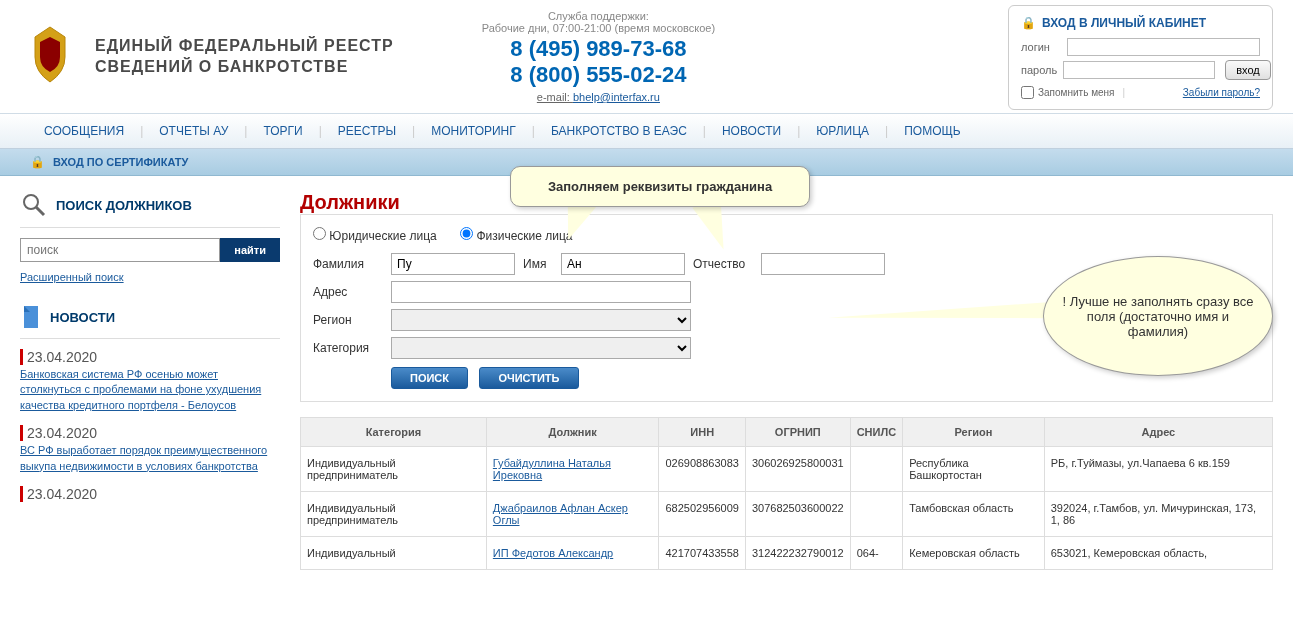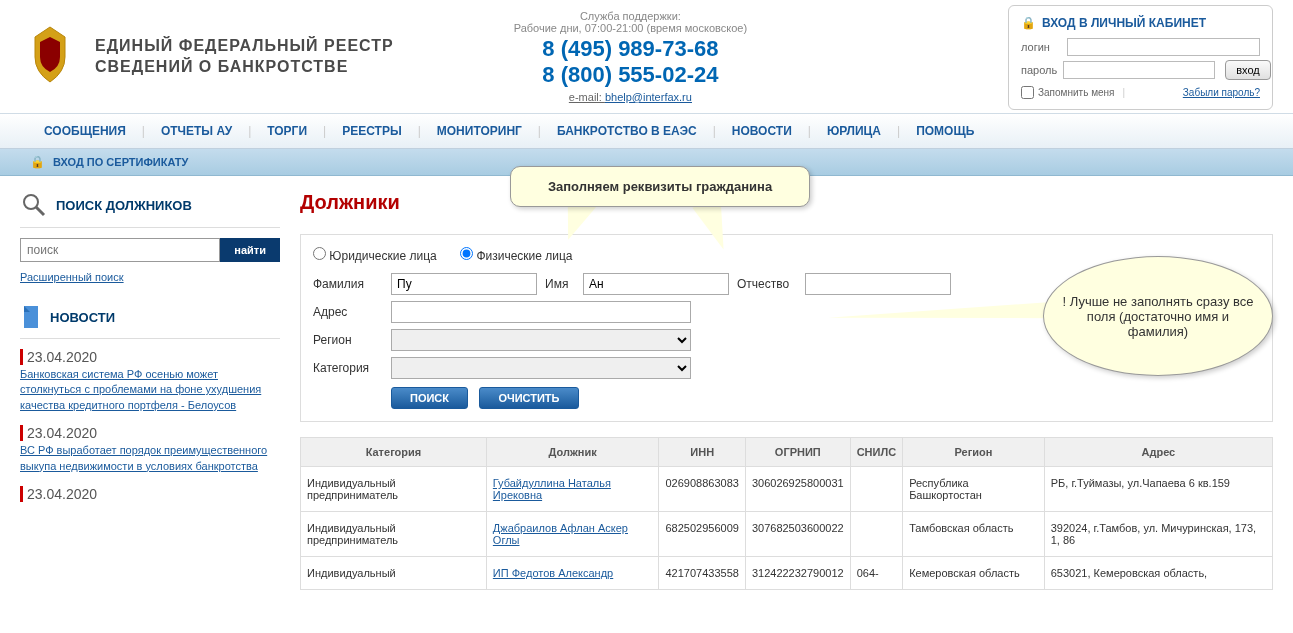--- a/index.html
+++ b/index.html
@@ -2,61 +2,61 @@
 <html><head>
 <meta charset="utf-8">
 <style>
 * { margin: 0; padding: 0; box-sizing: border-box; }
 body { font-family: Arial, sans-serif; font-size: 12px; color: #333; background: #fff; width: 1293px; }
 .header { display: flex; padding: 10px 20px; position: relative; }
 .logo-area { display: flex; align-items: center; gap: 15px; flex: 0 0 auto; }
 .emblem { width: 60px; height: 70px; }
 .emblem svg { width: 100%; height: 100%; }
 .site-title { font-size: 16px; font-weight: bold; color: #4a4a4a; letter-spacing: 1px; line-height: 1.3; }
-.support-block { text-align: center; margin-left: 120px; flex: 0 0 auto; }
+.support-block { text-align: center; margin-left: 88px; flex: 0 0 auto; }
 .support-label { font-size: 11px; color: #888; }
 .support-hours { font-size: 11px; color: #888; margin-bottom: 2px; }
 .phone { font-size: 22px; font-weight: bold; color: #0066b3; }
 .email-line { font-size: 11px; color: #666; margin-top: 3px; text-decoration: underline; }
 .email-line a { color: #1a5a9c; text-decoration: underline; }
 .login-panel { position: absolute; right: 20px; top: 5px; border: 1px solid #ccc; border-radius: 6px; padding: 10px 12px; background: #fff; width: 265px; }
 .login-title { color: #1a5a9c; font-weight: bold; font-size: 12px; margin-bottom: 8px; display: flex; align-items: center; gap: 6px; }
 .login-row { display: flex; align-items: center; margin-bottom: 4px; gap: 6px; }
 .login-row label { width: 40px; font-size: 11px; color: #666; }
 .login-row input { flex: 1; border: 1px solid #bbb; padding: 2px 4px; font-size: 11px; height: 18px; }
 .login-btn { background: linear-gradient(#fafafa,#e0e0e0); border: 1px solid #999; border-radius: 4px; padding: 3px 10px; font-size: 11px; cursor: pointer; margin-left: 4px; }
 .login-footer { font-size: 10px; color: #666; margin-top: 6px; display: flex; align-items: center; gap: 4px; }
 .login-footer a { color: #1a5a9c; text-decoration: underline; margin-left: auto; }
 .nav-bar { background: linear-gradient(#ffffff,#e8f0f6); border-top: 1px solid #d0dce6; border-bottom: 1px solid #c0d0de; display: flex; padding: 0 30px; }
-.nav-item { color: #1a5a9c; font-weight: bold; font-size: 12px; padding: 10px 14px; cursor: pointer; }
+.nav-item { color: #1a5a9c; font-weight: normal; font-size: 12px; padding: 10px 14px; cursor: pointer; }
 .nav-sep { color: #ccc; padding: 10px 2px; }
 .cert-bar { background: linear-gradient(#c4dced,#a8cce2); padding: 6px 30px; border-bottom: 1px solid #90b8d0; display: flex; align-items: center; gap: 8px; }
 .cert-link { color: #1a5a9c; font-weight: bold; font-size: 11px; cursor: pointer; }
 .main-area { display: flex; padding: 15px 20px; gap: 20px; position: relative; }
 .sidebar { width: 260px; flex: 0 0 auto; }
 .sidebar-block { margin-bottom: 20px; }
 .sidebar-title { display: flex; align-items: center; gap: 8px; color: #003a6b; font-weight: bold; font-size: 13px; padding-bottom: 8px; border-bottom: 1px solid #ddd; margin-bottom: 10px; }
 .search-icon-big { width: 28px; height: 28px; }
 .search-row { display: flex; margin-bottom: 8px; }
 .search-input { flex: 1; border: 1px solid #999; padding: 4px 6px; font-size: 12px; }
 .search-btn { background: #0a3a6e; color: #fff; border: none; padding: 5px 14px; font-size: 11px; font-weight: bold; cursor: pointer; }
 .adv-search { color: #1a5a9c; text-decoration: underline; font-size: 11px; cursor: pointer; }
 .news-icon { width: 22px; height: 26px; }
 .news-item { margin-bottom: 12px; font-size: 11px; }
 .news-date { color: #555; font-size: 14px; border-left: 3px solid #c00; padding-left: 4px; margin-bottom: 2px; display: inline-block; }
 .news-link { color: #1a5a9c; text-decoration: underline; display: block; line-height: 1.4; }
 .content { flex: 1; }
-.page-title { color: #b30000; font-size: 20px; margin-bottom: 20px; }
+.page-title { color: #b30000; font-size: 20px; margin-bottom: 0; }
 .form-area { border: 1px solid #ddd; padding: 12px; background: #fff; margin-bottom: 15px; }
 .radio-row { margin-bottom: 10px; }
 .radio-row label { font-size: 12px; margin-right: 20px; }
 .form-row { display: flex; align-items: center; margin-bottom: 6px; gap: 8px; }
 .form-row .flabel { width: 70px; font-size: 12px; }
 .form-row input[type=text], .form-row select { border: 1px solid #aaa; padding: 3px 5px; font-size: 12px; height: 22px; }
-.form-row .w1 { width: 146px; }
+.form-row .w1 { width: 124px; }
 .form-row .w2 { width: 300px; }
 .form-row .w3 { width: 300px; }
 .form-hint { color: #777; font-size: 11px; }
 .btn-row { margin-top: 8px; padding-left: 78px; }
 .btn-blue { background: linear-gradient(#4a8bc9,#1a5a9c); color: #fff; border: 1px solid #1a5a9c; border-radius: 3px; padding: 4px 18px; font-size: 11px; font-weight: bold; cursor: pointer; text-transform: uppercase; margin-right: 8px; }
 .results-table { width: 100%; border-collapse: collapse; font-size: 11px; }
 .results-table th { background: #f0f0f0; border: 1px solid #ddd; padding: 8px 6px; font-weight: bold; color: #555; text-align: center; }
 .results-table td { border: 1px solid #ddd; padding: 10px 6px; vertical-align: top; }
 .results-table a { color: #1a5a9c; text-decoration: underline; }
 .callout { position: absolute; background: #ffffe0; border: 1px solid #999; border-radius: 10px; padding: 12px 18px; font-size: 13px; text-align: center; box-shadow: 2px 2px 5px rgba(0,0,0,0.2); z-index: 10; }

